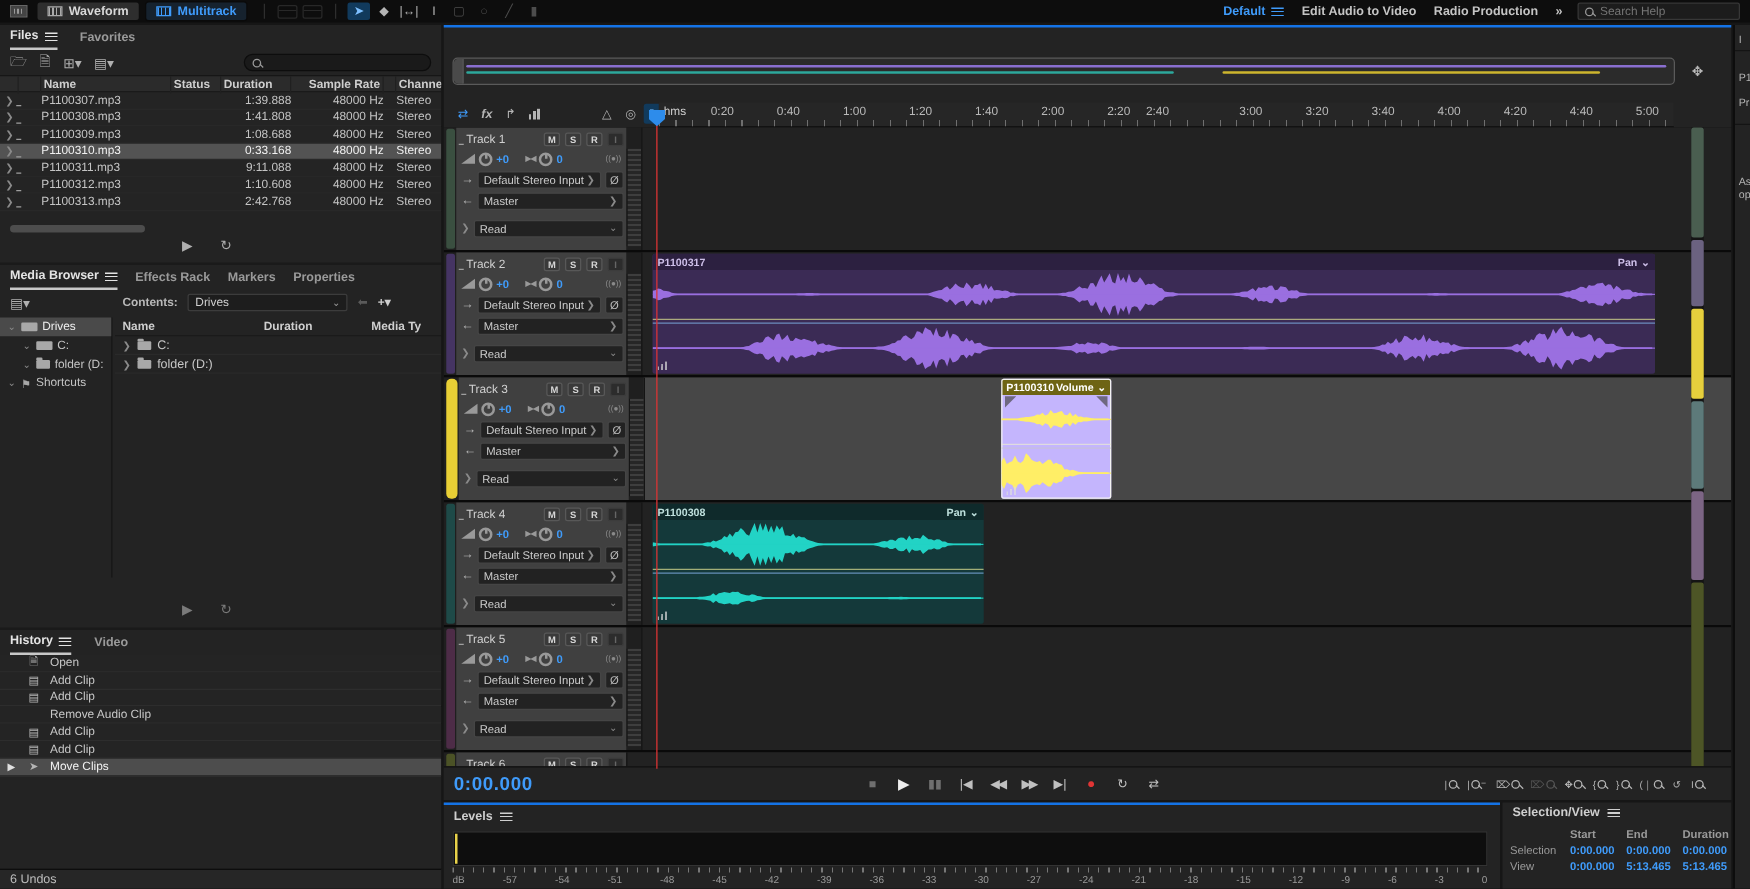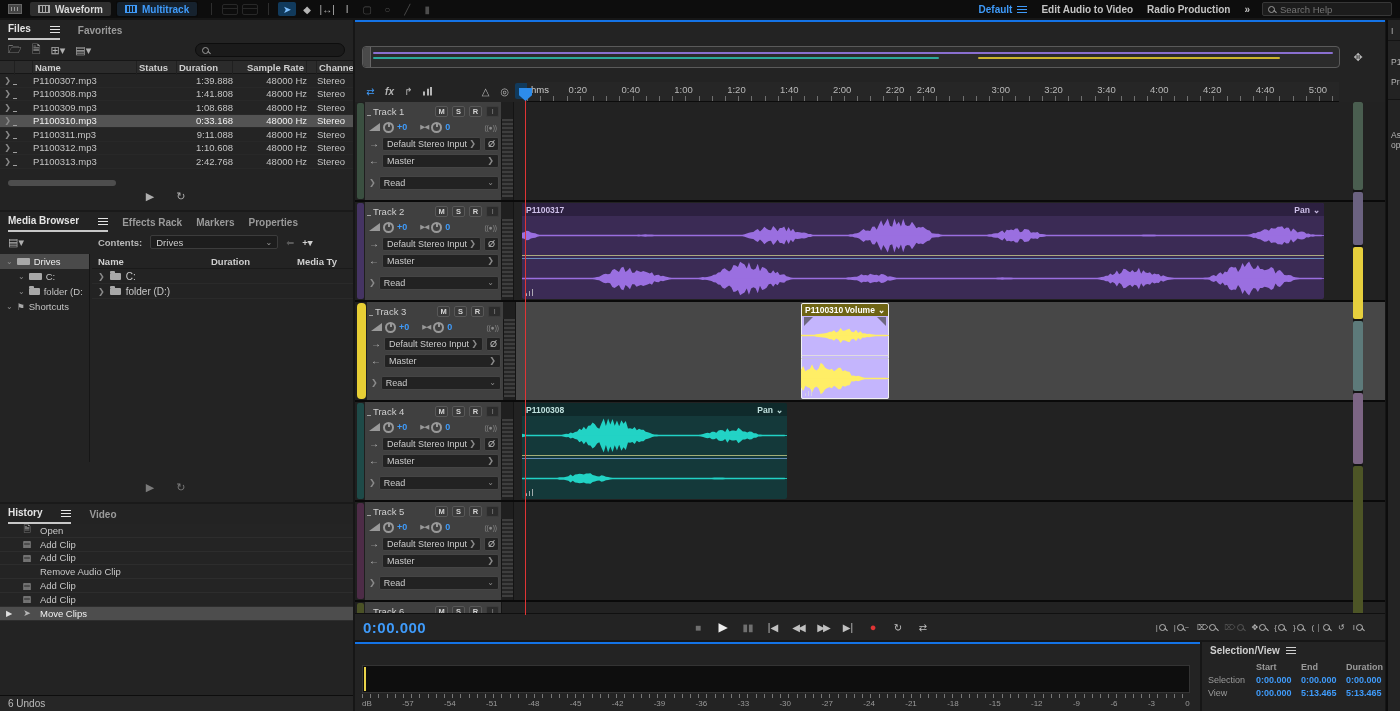--- a/index.html
+++ b/index.html
@@ -23,21 +23,21 @@
 .wsitem.active{color:#3f9bfa;display:flex;align-items:center;gap:5px}
 .menuic{display:inline-block;width:10px;height:7px;background:repeating-linear-gradient(to bottom,currentColor 0 1px,transparent 1px 3px)}
 .chev2{color:#c4c4c4;font-weight:bold;letter-spacing:-2px}
 .searchbox{width:130px;height:14px;margin-right:8px;background:#1c1c1c;border:1px solid #373737;border-radius:2px;display:flex;align-items:center;gap:5px;padding:0 5px}
 .searchbox input{background:transparent;border:0;outline:0;color:#999;font-size:9.5px;width:100px}
 .mag{position:relative;width:7px;height:7px;border:1.4px solid #999;border-radius:50%;flex:none}
 .mag::after{content:'';position:absolute;width:4px;height:1.4px;background:#999;right:-3.4px;bottom:-1px;transform:rotate(45deg)}
 
 .panel{position:absolute;background:#232323;overflow:hidden}
 .ptabs{display:flex;align-items:center;height:20px;padding-left:8px;gap:18px;background:#232323}
-.ptab{color:#9a9a9a;font-weight:bold;font-size:10px;display:flex;align-items:center;gap:19px}
+.ptab{color:#9a9a9a;font-weight:bold;font-size:10px;display:flex;align-items:center;gap:5px}
 .ptab.active{color:#e4e4e4;border-bottom:2px solid #c8c8c8;height:20px;line-height:20px}
 
 .leftcol{position:absolute;left:0;top:20px;width:353px;bottom:0;background:#1a1a1a}
 .files{left:0;top:0;width:353px;height:190px}
 .ftools{display:flex;align-items:center;height:20px;padding:0 8px;gap:10px;color:#b9b9b9}
 .fic{font-size:11px;color:#b0b0b0}
 .searchpill{margin-left:auto;width:150px;height:14px;border-radius:8px;background:#1a1a1a;border:1px solid #0d0d0d;display:flex;align-items:center;padding:0 6px;gap:5px}
 .searchpill input{background:transparent;border:0;outline:0;width:110px;color:#bbb;font-size:9px}
 .fhead,.frow{display:grid;grid-template-columns:15px 18px 104px 40px 56px 74px 10px 46px 1fr;align-items:center;height:13.5px;font-size:9.5px}
 .fhead{background:#2b2b2b;color:#cfcfcf;font-weight:bold;height:14px;border-top:1px solid #161616;border-bottom:1px solid #161616}
@@ -922,20 +922,24 @@
         <span class="zb">{<span class="mag"></span></span>
         <span class="zb">}<span class="mag"></span></span>
         <span class="zb">(｜<span class="mag"></span></span>
         <span class="zb">↺</span>
         <span class="zb">I<span class="mag"></span></span>
       </div>
     </div>
   </div>
 
   <div class="panel levels" style="border-top:2px solid #1473e6">
+    <div class="ltitle">
+      <span>Levels</span>
+      <span class="menuic"></span>
+    </div>
     <div class="meter">
         <div class="meterline"></div>
       </div>
     <div class="lscale">
       <div class="lnums">
 
           <span>dB</span>
 
           <span>-57</span>
 
@@ -1001,17 +1005,17 @@
       <span class="svv">5:13.465</span>
     </div>
   </div>
 
   <div class="rrail">
     <div style="margin-top:6px">I</div>
     <div class="rr-sep"></div>
     <div style="margin-top:16px">P110</div>
     <div style="margin-top:10px">Pres</div>
     <div class="rr-sep" style="margin-top:12px"></div>
-    <div style="margin-top:30px;text-align:right;padding-right:1px">As</div>
+    <div style="margin-top:40px;text-align:right;padding-right:1px">As</div>
     <div style="text-align:right;padding-right:1px">op</div>
   </div>
 
 </div>
 
 </body></html>

